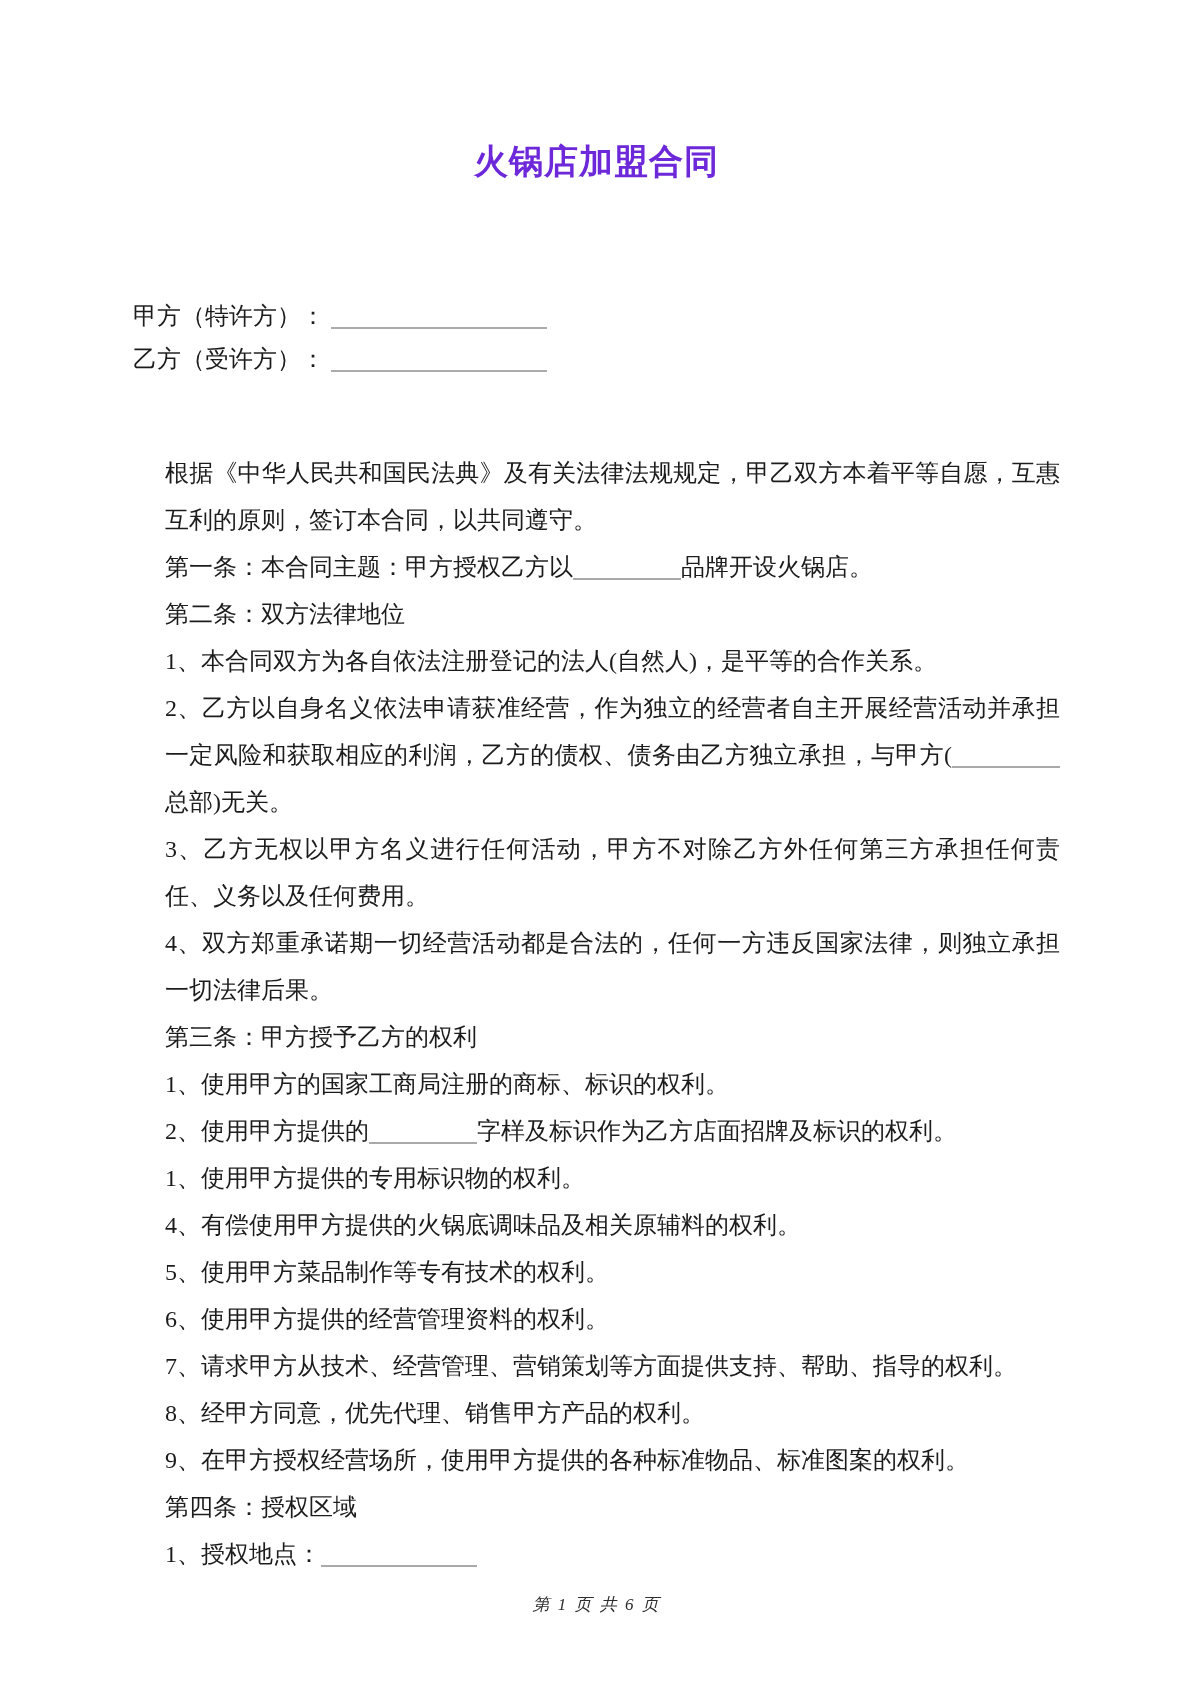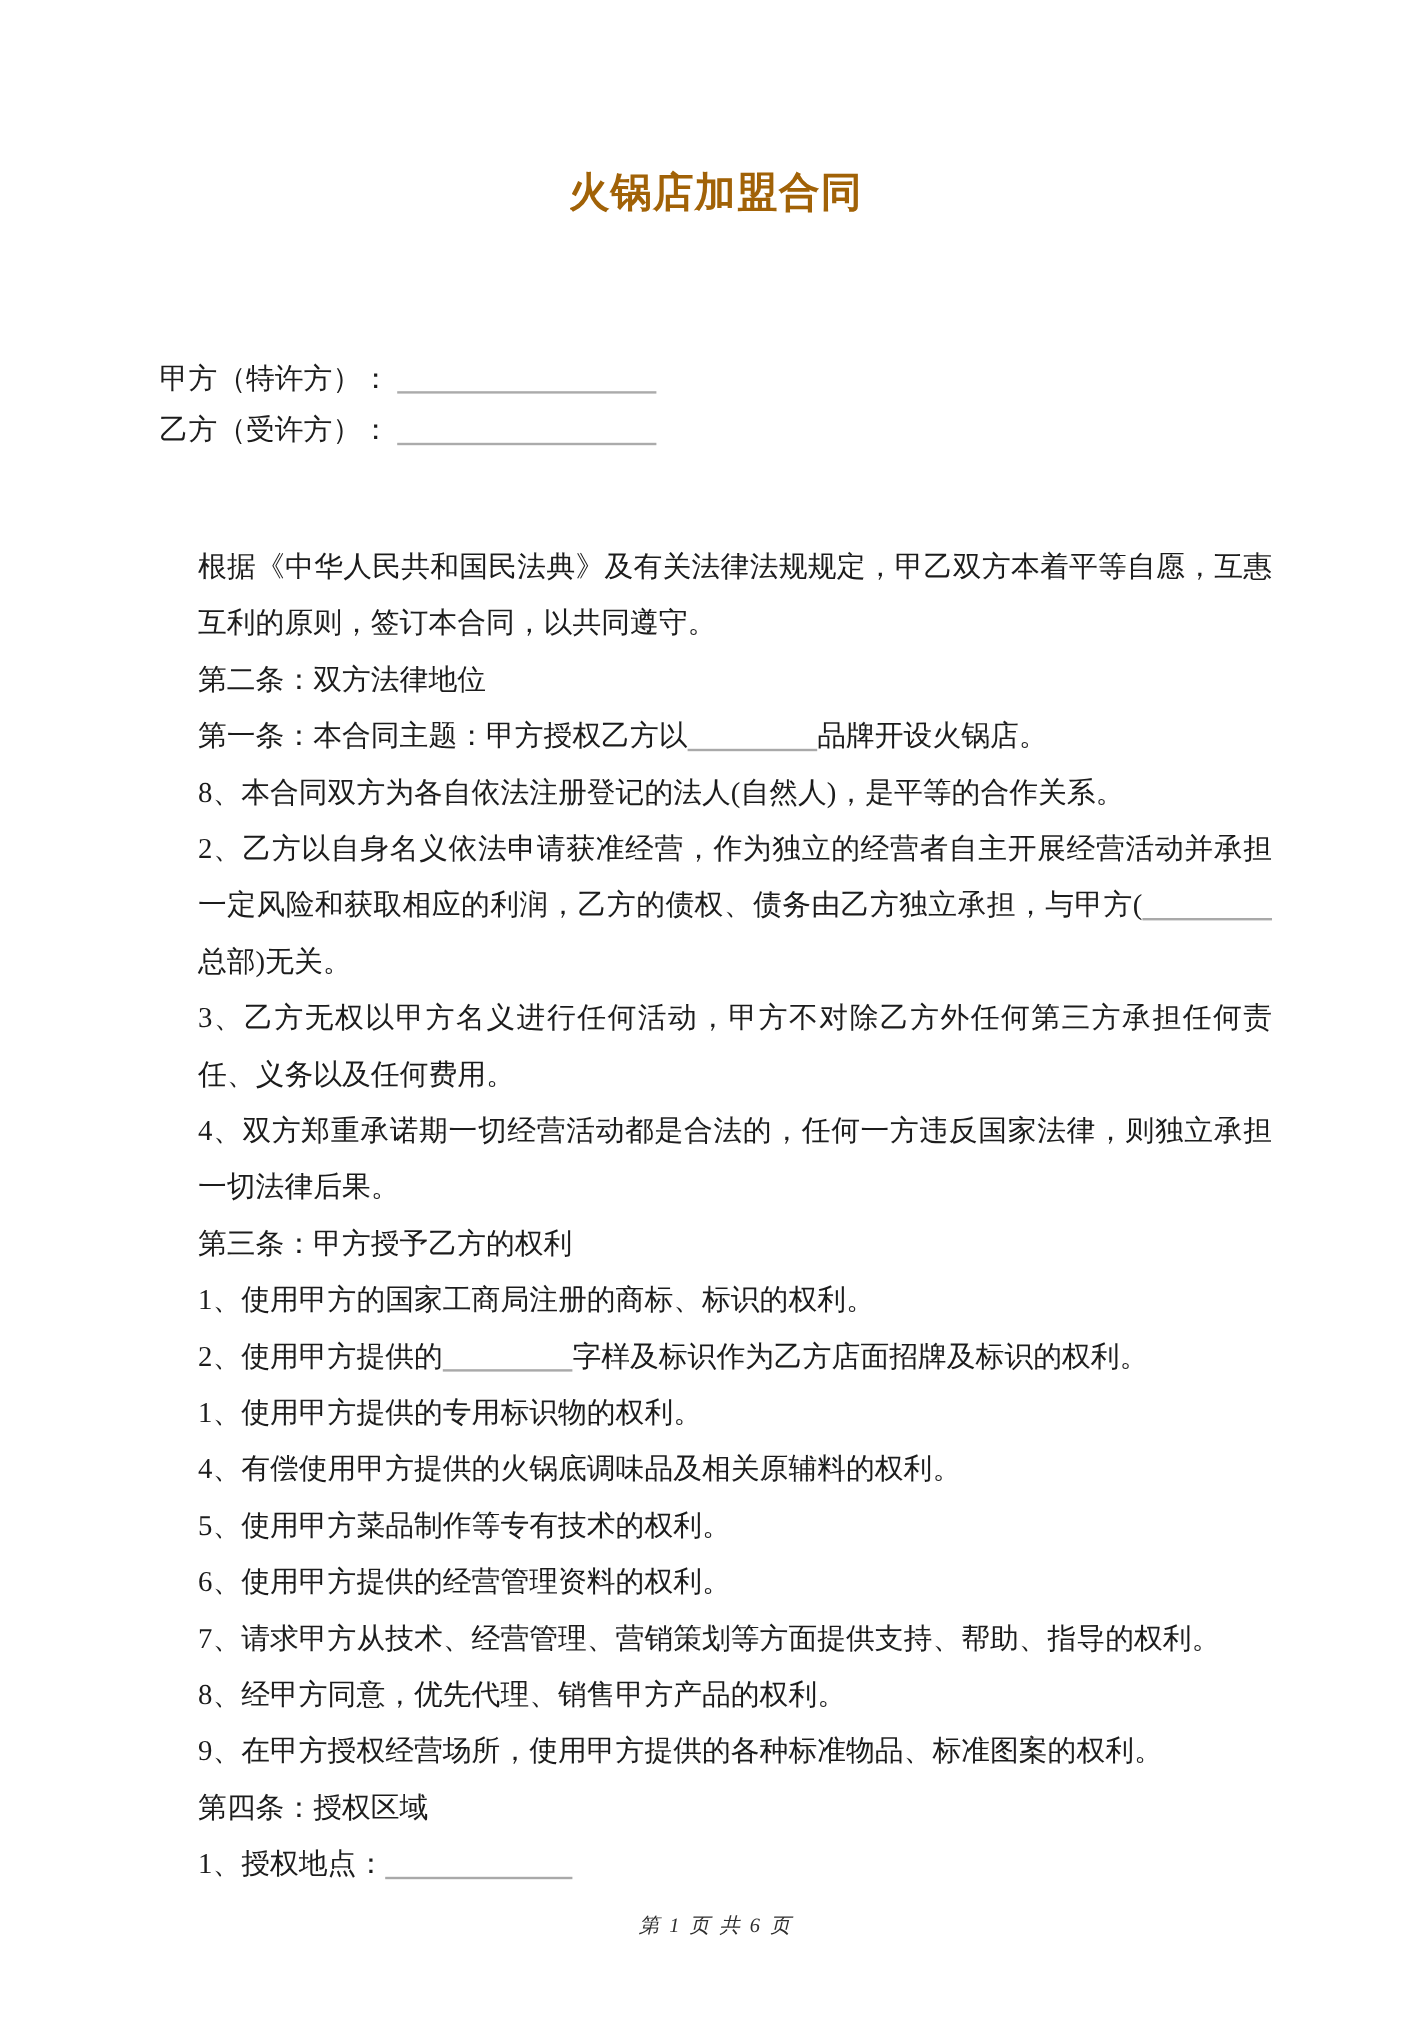--- a/index.html
+++ b/index.html
@@ -20,21 +20,21 @@
   .content {
     margin: 0 130px 0 133px; 
   }
   .doc-title {
     margin-top: 138px;
     font-size: 34px;
     line-height: 48px;
     font-weight: bold;
     text-align: center;
     letter-spacing: 1px;
-    color: #a16207;
+    color: #6d28d9;
   }
   .party-block {
     margin-top: 109px;
   }
   .party-line {
     font-size: 24px;
     line-height: 43px;
     white-space: nowrap;
   }
   .body-block {
@@ -77,23 +77,23 @@
 
     <div class="party-block">
 
     <div class="party-line"><span>甲方（特许方）：</span><span class="blank" style="width: 216px;"></span></div>
         <div class="party-line"><span>乙方（受许方）：</span><span class="blank" style="width: 216px;"></span></div>
       </div>
 
     <div class="body-block">
 
     <div class="para"><span>根据《中华人民共和国民法典》及有关法律法规规定，甲乙双方本着平等自愿，互惠互利的原则，签订本合同，以共同遵守。</span></div>
+        <div class="para"><span>第一条：本合同主题：甲方授权乙方以</span><span class="blank" style="width: 108px;"></span><span>品牌开设火锅店。</span></div>
         <div class="para"><span>第二条：双方法律地位</span></div>
-        <div class="para"><span>第一条：本合同主题：甲方授权乙方以</span><span class="blank" style="width: 108px;"></span><span>品牌开设火锅店。</span></div>
-        <div class="para"><span>8、本合同双方为各自依法注册登记的法人(自然人)，是平等的合作关系。</span></div>
+        <div class="para"><span>1、本合同双方为各自依法注册登记的法人(自然人)，是平等的合作关系。</span></div>
         <div class="para"><span>2、乙方以自身名义依法申请获准经营，作为独立的经营者自主开展经营活动并承担一定风险和获取相应的利润，乙方的债权、债务由乙方独立承担，与甲方(</span><span class="blank" style="width: 108px;"></span><span>总部)无关。</span></div>
         <div class="para"><span>3、乙方无权以甲方名义进行任何活动，甲方不对除乙方外任何第三方承担任何责任、义务以及任何费用。</span></div>
         <div class="para"><span>4、双方郑重承诺期一切经营活动都是合法的，任何一方违反国家法律，则独立承担一切法律后果。</span></div>
         <div class="para"><span>第三条：甲方授予乙方的权利</span></div>
         <div class="para"><span>1、使用甲方的国家工商局注册的商标、标识的权利。</span></div>
         <div class="para"><span>2、使用甲方提供的</span><span class="blank" style="width: 108px;"></span><span>字样及标识作为乙方店面招牌及标识的权利。</span></div>
         <div class="para"><span>1、使用甲方提供的专用标识物的权利。</span></div>
         <div class="para"><span>4、有偿使用甲方提供的火锅底调味品及相关原辅料的权利。</span></div>
         <div class="para"><span>5、使用甲方菜品制作等专有技术的权利。</span></div>
         <div class="para"><span>6、使用甲方提供的经营管理资料的权利。</span></div>

